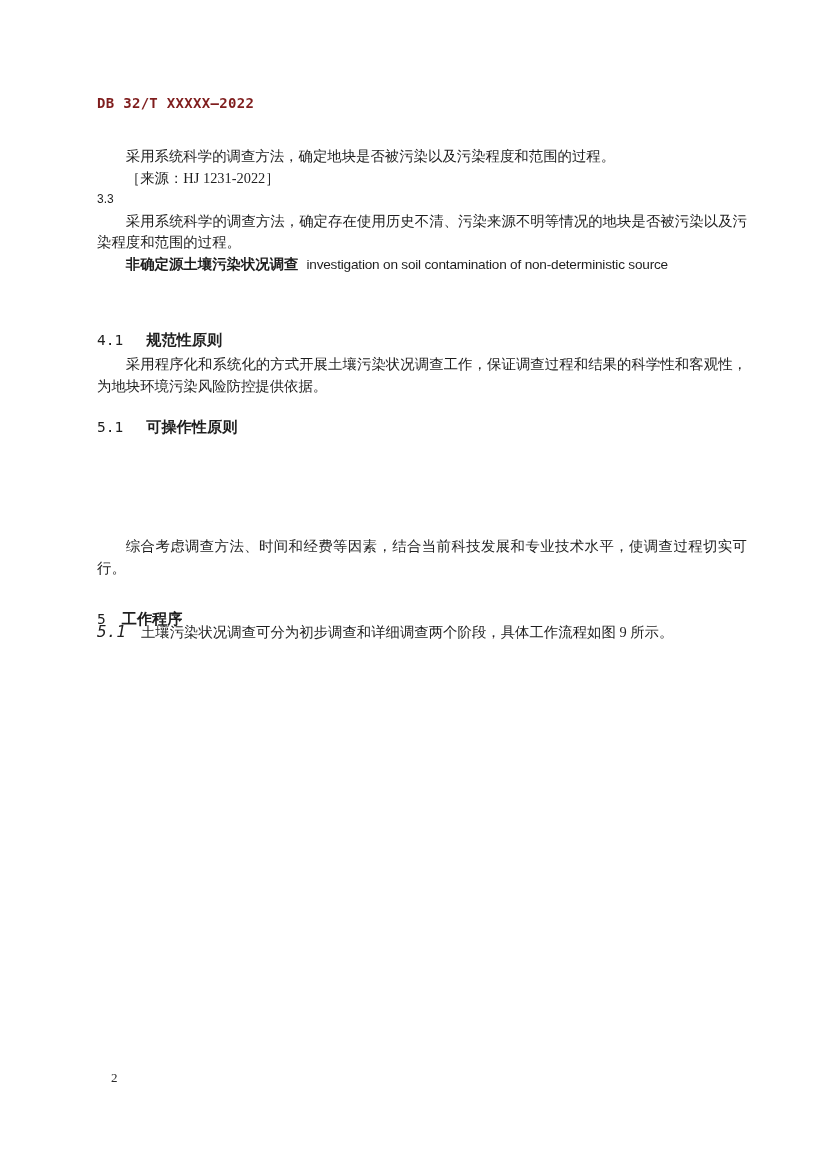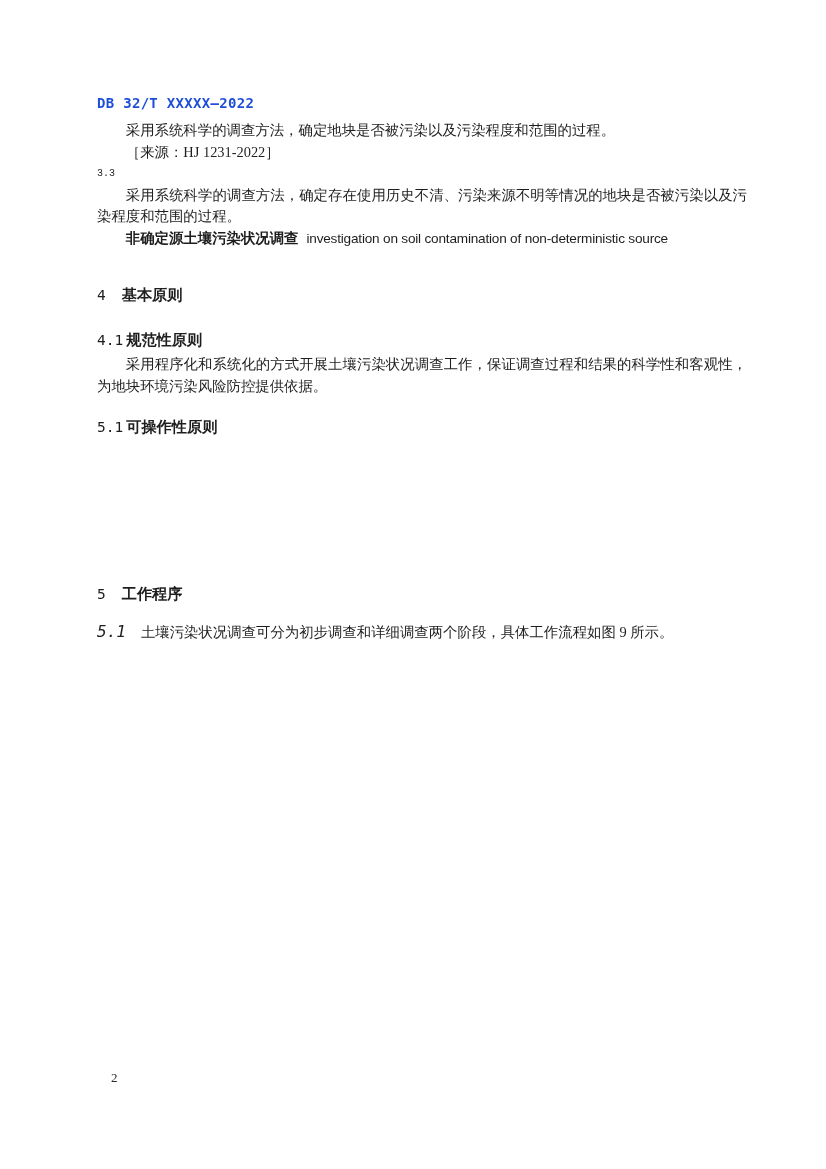--- a/index.html
+++ b/index.html
@@ -18,38 +18,38 @@
     overflow: hidden;
   }
   .doc-header {
     position: absolute;
     left: 97px;
     top: 95px;
     font-family: "DejaVu Sans Mono", monospace;
     font-size: 14px;
     font-weight: 600;
     letter-spacing: 0.3px;
-    color: #1d4ed8;
+    color: #7f1d1d;
     white-space: nowrap;
   }
   .block {
     position: absolute;
     left: 97px;
     width: 650px;
   }
   .body-text {
     font-size: 14.4px;
     line-height: 21.5px;
     text-align: justify;
   }
   p { margin: 0; }
   .indent { text-indent: 2em; }
   .num-line {
-    font-family: Liberation Mono, monospace;
-    font-size: 10px;
+    font-family: Liberation Sans, sans-serif;
+    font-size: 12px;
     line-height: 21.5px;
     text-indent: 0;
   }
   .term-zh {
     font-family: "Liberation Sans", "DejaVu Sans", sans-serif;
     font-weight: 700;
     font-size: 14.4px;
   }
   .term-en {
     font-family: "Liberation Sans", "DejaVu Sans", sans-serif;
@@ -61,21 +61,21 @@
     line-height: 22px;
     white-space: nowrap;
   }
   .h-num {
     font-family: "DejaVu Sans Mono", monospace;
     font-size: 14.5px;
     font-weight: 500;
     display: inline-block;
   }
   .gap-lg { margin-right: 16px; }
-  .gap-md { margin-right: 3px; }
+  .gap-md { margin-right: 23px; }
   .h-title {
     font-family: "Liberation Sans", "DejaVu Sans", sans-serif;
     font-weight: 700;
     font-size: 15.2px;
   }
   .clause-line {
     font-size: 14.4px;
     line-height: 22px;
   }
   .clause-num {
@@ -93,48 +93,48 @@
     color: #2a2a2a;
   }
 </style>
 </head>
 <body>
 
 <div class="page">
 
   <div class="doc-header">DB 32/T XXXXX—2022</div>
 
-  <div class="block body-text" style="top:120px;">
+  <div class="block body-text" style="top:146px;">
     <p class="indent">采用系统科学的调查方法，确定地块是否被污染以及污染程度和范围的过程。</p>
     <p class="indent">［来源：HJ 1231-2022］</p>
     <p class="num-line">3.3</p>
     <p class="indent">采用系统科学的调查方法，确定存在使用历史不清、污染来源不明等情况的地块是否被污染以及污染程度和范围的过程。</p>
     <p class="indent"><span class="term-zh">非确定源土壤污染状况调查</span><span class="term-en">investigation on soil contamination of non-deterministic source</span></p>
   </div>
 
-  <div class="block heading" style="top:284px;">
-    <span class="h-num gap-lg">4</span><span class="h-title">基本原则</span>
-  </div>
 
   <div class="block heading" style="top:329px;">
     <span class="h-num gap-md">4.1</span><span class="h-title">规范性原则</span>
   </div>
 
   <div class="block body-text" style="top:354px;">
     <p class="indent">采用程序化和系统化的方式开展土壤污染状况调查工作，保证调查过程和结果的科学性和客观性，为地块环境污染风险防控提供依据。</p>
   </div>
 
   <div class="block heading" style="top:416px;">
     <span class="h-num gap-md">5.1</span><span class="h-title">可操作性原则</span>
   </div>
 
 
 
+  <div class="block body-text" style="top:536px;">
+    <p class="indent">综合考虑调查方法、时间和经费等因素，结合当前科技发展和专业技术水平，使调查过程切实可行。</p>
+  </div>
 
-  <div class="block heading" style="top:583px;">
+  <div class="block heading" style="top:608px;">
     <span class="h-num gap-lg">5</span><span class="h-title">工作程序</span>
   </div>
 
   <div class="block clause-line" style="top:621px;">
     <span class="clause-num">5.1</span><span>土壤污染状况调查可分为初步调查和详细调查两个阶段，具体工作流程如图 9 所示。</span>
   </div>
 
   <div class="page-number">2</div>
 
 </div>

